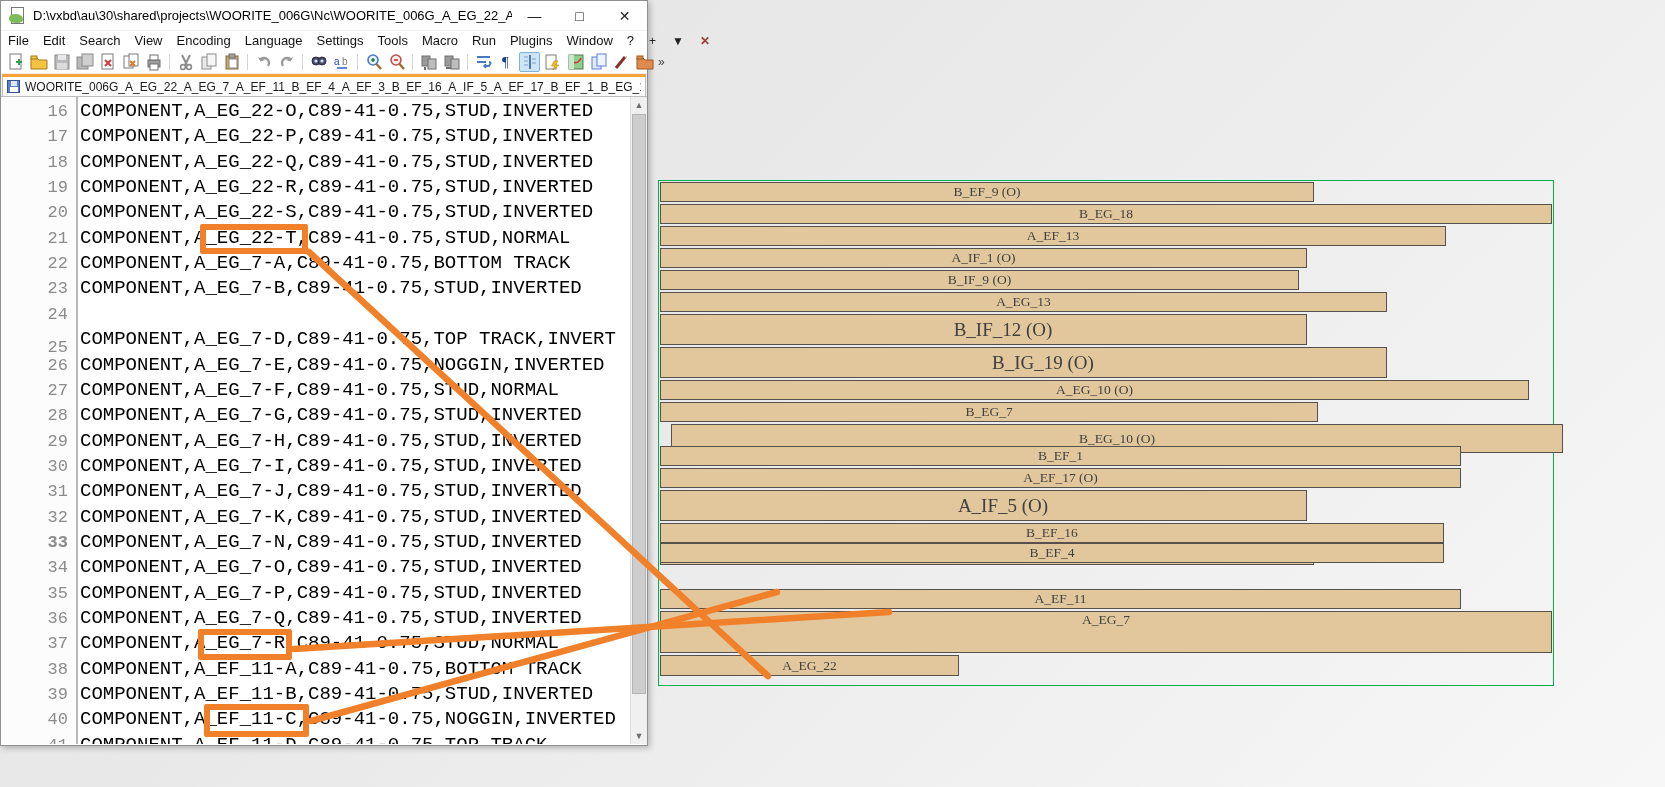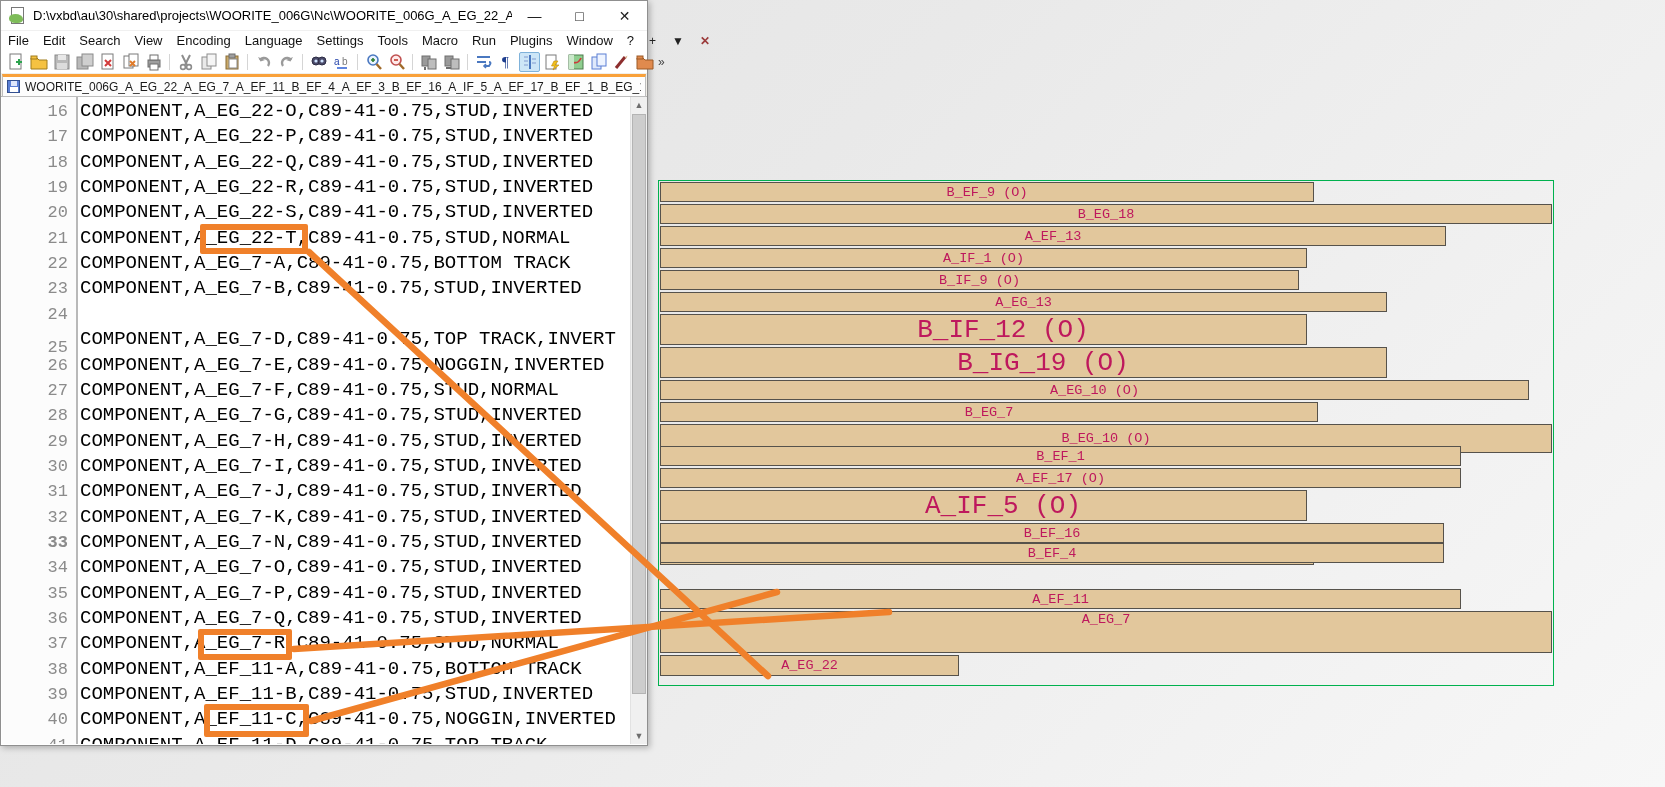--- a/index.html
+++ b/index.html
@@ -47,23 +47,23 @@
   .code-row{position:absolute;left:0;width:100%;height:25.35px;white-space:nowrap;
     font-family:"Liberation Mono",monospace;font-size:19px;line-height:25.35px;color:#000;}
   .gut-row{position:absolute;right:8px;height:25.35px;font-family:"Liberation Mono",monospace;
     font-size:17px;line-height:25.35px;color:#8b8b8b;text-align:right;}
   .scrollbar{position:absolute;right:0;top:96px;width:17px;bottom:1px;background:#f0f0f0;border-left:1px solid #e2e2e2;}
   .sb-arrow{position:absolute;left:0;width:100%;height:16px;color:#6d6d6d;font-size:9px;text-align:center;line-height:16px;}
   .sb-thumb{position:absolute;left:1px;width:14px;background:#cdcdcd;border:1px solid #b4b4b4;}
   
   #diagram{position:absolute;background:transparent;border:1px solid #00b14e;}
   .bar{position:absolute;background:#e2c79c;border:1px solid #56524b;display:flex;justify-content:center;align-items:center;overflow:hidden;}
-  .bar.big .bar-label{font-size:26px;margin-left:39px;}
+  .bar.big .bar-label{font-size:19px;margin-left:39px;}
   .bar.label-top{align-items:flex-start;}
-  .bar-label{font-size:13.5px;color:#be185d;white-space:nowrap;font-family:Liberation Mono, monospace;}
+  .bar-label{font-size:13.5px;color:#404040;white-space:nowrap;font-family:Liberation Serif, serif;}
   
   .ann-box{position:absolute;border:6px solid #f0802a;border-radius:2px;background:transparent;}
   #ann-svg{position:absolute;left:0;top:0;width:1665px;height:787px;pointer-events:none;}
 </style>
 </head>
 <body>
 
 <div id="stage">
 
   <div id="npp">
@@ -382,21 +382,21 @@
       </div>
       <div class="bar big" style="left: 1px; top: 166px; width: 727px; height: 31px; background: rgb(226, 199, 156);">
         <span class="bar-label">B_IG_19 (O)</span>
       </div>
       <div class="bar" style="left: 1px; top: 199px; width: 869px; height: 20px; background: rgb(226, 199, 156);">
         <span class="bar-label">A_EG_10 (O)</span>
       </div>
       <div class="bar" style="left: 1px; top: 221px; width: 658px; height: 20px; background: rgb(226, 199, 156);">
         <span class="bar-label">B_EG_7</span>
       </div>
-      <div class="bar" style="left: 1px; top: 243px; width: 892px; height: 29px; background: rgb(226, 199, 156);">
+      <div class="bar" style="left: 12px; top: 243px; width: 892px; height: 29px; background: rgb(226, 199, 156);">
         <span class="bar-label">B_EG_10 (O)</span>
       </div>
       <div class="bar" style="left: 1px; top: 265px; width: 801px; height: 20px; background: rgb(226, 199, 156);">
         <span class="bar-label">B_EF_1</span>
       </div>
       <div class="bar" style="left: 1px; top: 287px; width: 801px; height: 20px; background: rgb(226, 199, 156);">
         <span class="bar-label">A_EF_17 (O)</span>
       </div>
       <div class="bar big" style="left: 1px; top: 309px; width: 647px; height: 31px; background: rgb(226, 199, 156);">
         <span class="bar-label">A_IF_5 (O)</span>

